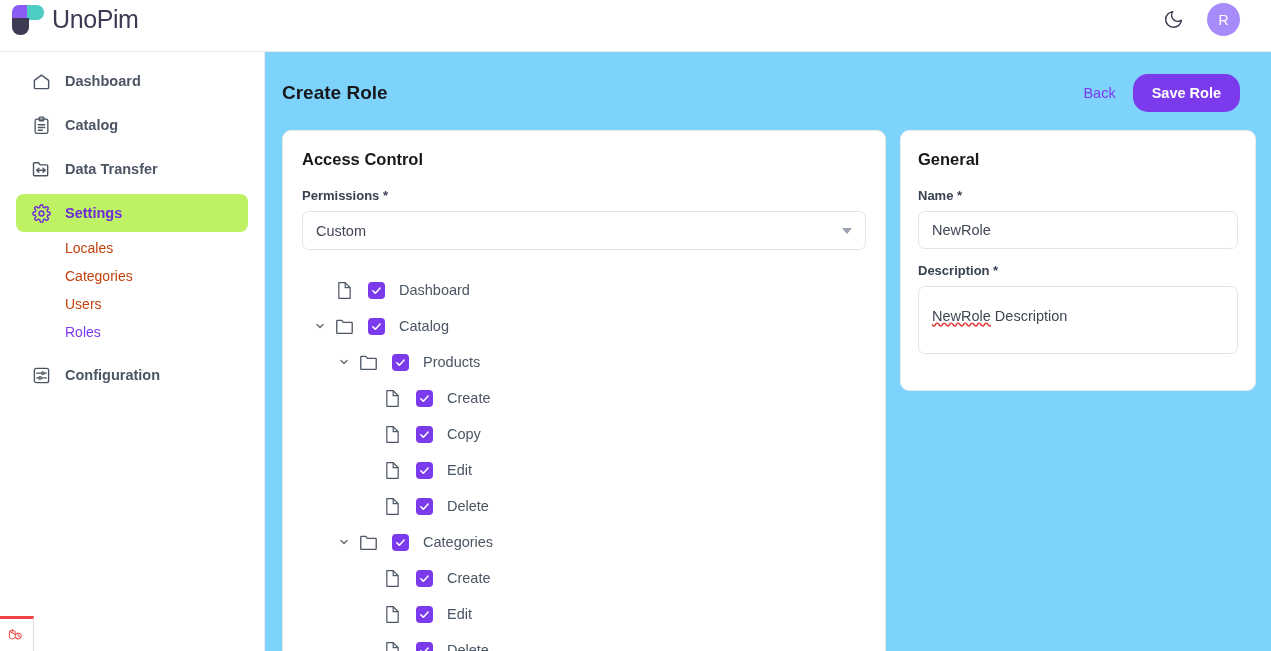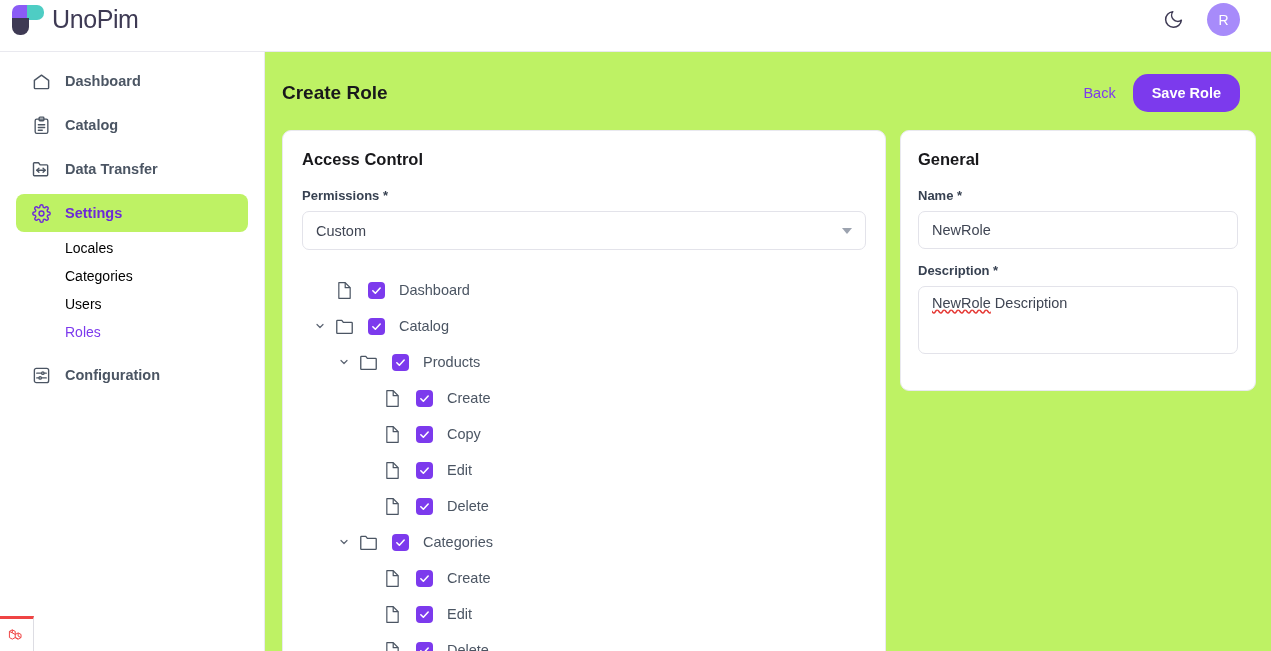--- a/index.html
+++ b/index.html
@@ -55,38 +55,38 @@
     border-radius: 8px;
     color: #4b5563; font-size: 14.5px; font-weight: 600;
     cursor: pointer;
   }
   .nav-item.active { background: #bef264; color: #6d28d9; }
   .nav-item .ico { width: 20px; height: 20px; display: flex; align-items: center; justify-content: center; flex: none; }
   .nav-gap { height: 6px; }
   .sub-item {
     height: 28px; display: flex; align-items: center;
     margin: 0 16px; padding-left: 49px;
-    color: #000000; font-size: 14px; cursor: pointer;
+    color: #c2410c; font-size: 14px; cursor: pointer;
   }
   .sub-item.active { color: #7c3aed; }
   .sub-list { padding-top: 2px; padding-bottom: 10px; }
 
   .debugbar {
     position: absolute; left: 0; bottom: 0;
     width: 34px; height: 35px;
     background: #ffffff;
     border-top: 3px solid #ef4444;
     border-right: 1px solid #dddde3;
     display: flex; align-items: center; justify-content: center;
   }
 
   
   .main {
     flex: 1; min-width: 0;
-    background: #bef264;
+    background: #7dd3fc;
     overflow: hidden;
     position: relative;
   }
   .page-head {
     display: flex; align-items: center;
     padding: 22px 31px 18px 17px;
   }
   .page-title { font-size: 19px; font-weight: 700; color: #18181b; }
   .head-actions { margin-left: auto; display: flex; align-items: center; gap: 17px; }
   .btn-link { color: #7c3aed; font-size: 14.5px; font-weight: 500; cursor: pointer; background: none; border: none; font-family: inherit; }
@@ -129,21 +129,21 @@
   .text-input {
     width: 100%; height: 38px;
     border: 1px solid #e3e3ea; border-radius: 7px;
     padding: 0 13px;
     font-size: 14.5px; color: #3f4553;
     font-family: inherit; background: #ffffff; outline: none;
   }
   .textarea-input {
     width: 100%; height: 68px;
     border: 1px solid #e3e3ea; border-radius: 7px;
-    padding: 8px 13px;
+    padding: 21px 13px;
     font-size: 14.5px; color: #3f4553;
     font-family: inherit; background: #ffffff; outline: none;
     resize: vertical;
   }
   .spell { text-decoration: #e53935 wavy underline; text-decoration-skip-ink: none; }
   .field-block { margin-bottom: 14px; }
 
   
   .tree { margin-top: 22px; }
   .tree-row { display: flex; align-items: center; height: 36px; }

